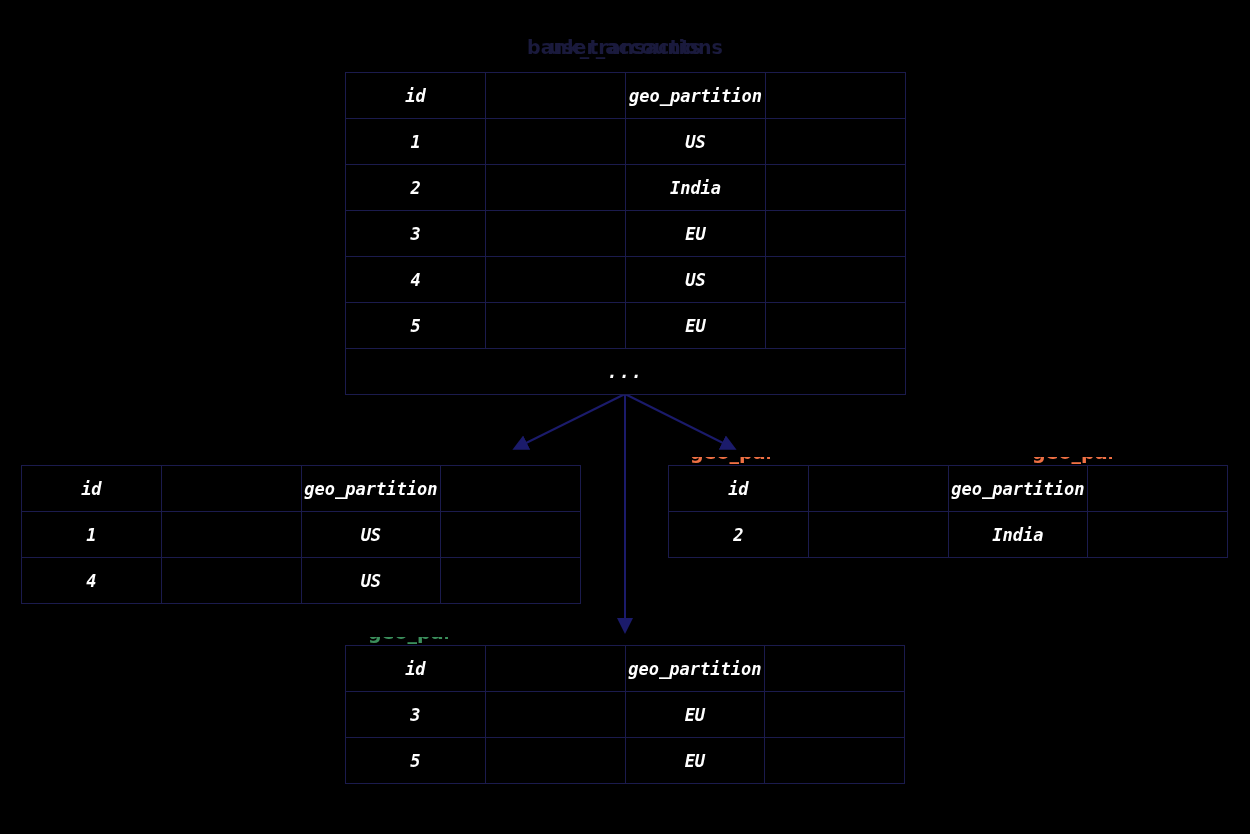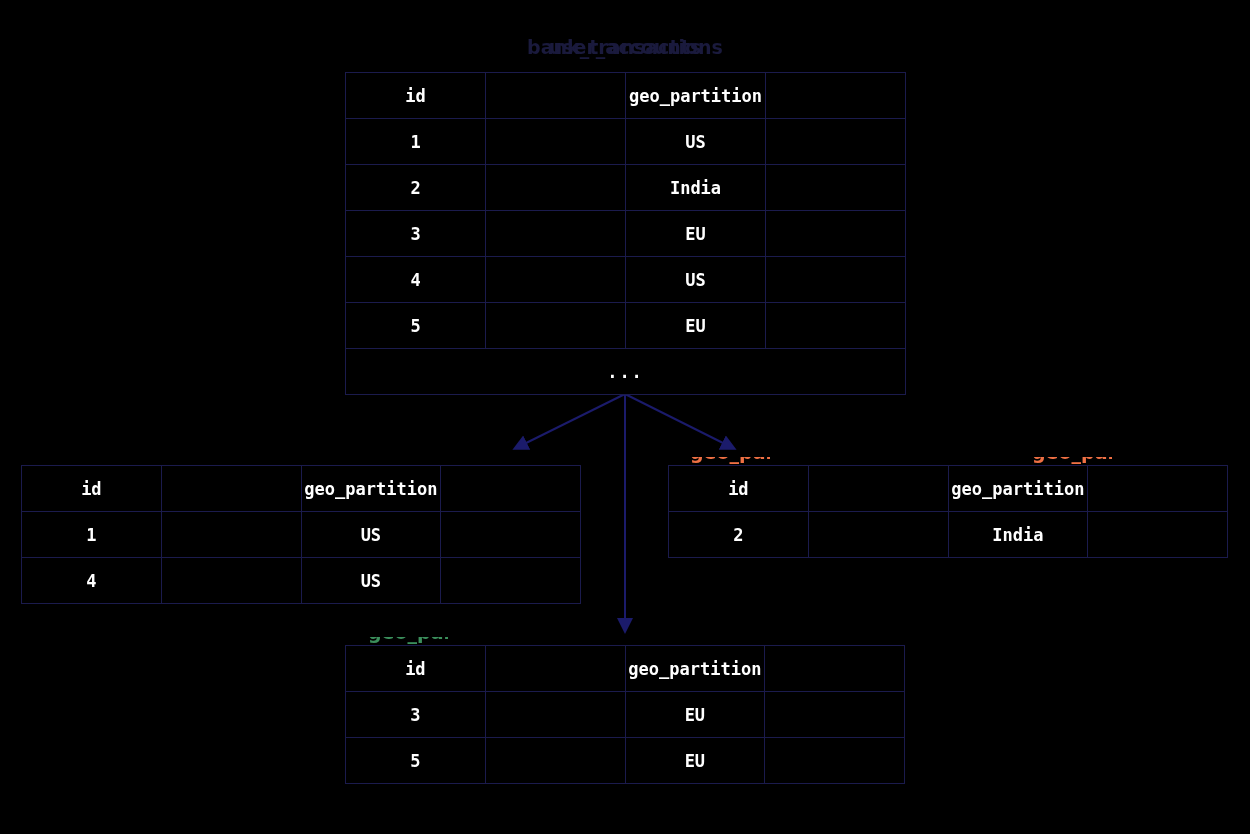--- a/index.html
+++ b/index.html
@@ -20,20 +20,21 @@
     position:absolute;left:0;width:1250px;text-align:center;
     font-family:"DejaVu Sans","Liberation Sans",sans-serif;
     font-weight:bold;font-size:19px;color:#1a1a3d;
     white-space:nowrap;
   }
 
   
   table.tbl{
     position:absolute;border-collapse:collapse;
     table-layout:fixed;
+    font-style:italic;
   }
   table.tbl th, table.tbl td{
     border:1px solid #1b1b4d;
     height:45px;padding:0;margin:0;
     text-align:center;vertical-align:middle;
     font-family:"DejaVu Sans Mono","Liberation Mono",monospace;
     font-weight:bold;font-size:17px;
     background:#000000;
   }
   table.tbl th{color:#ffffff;}

